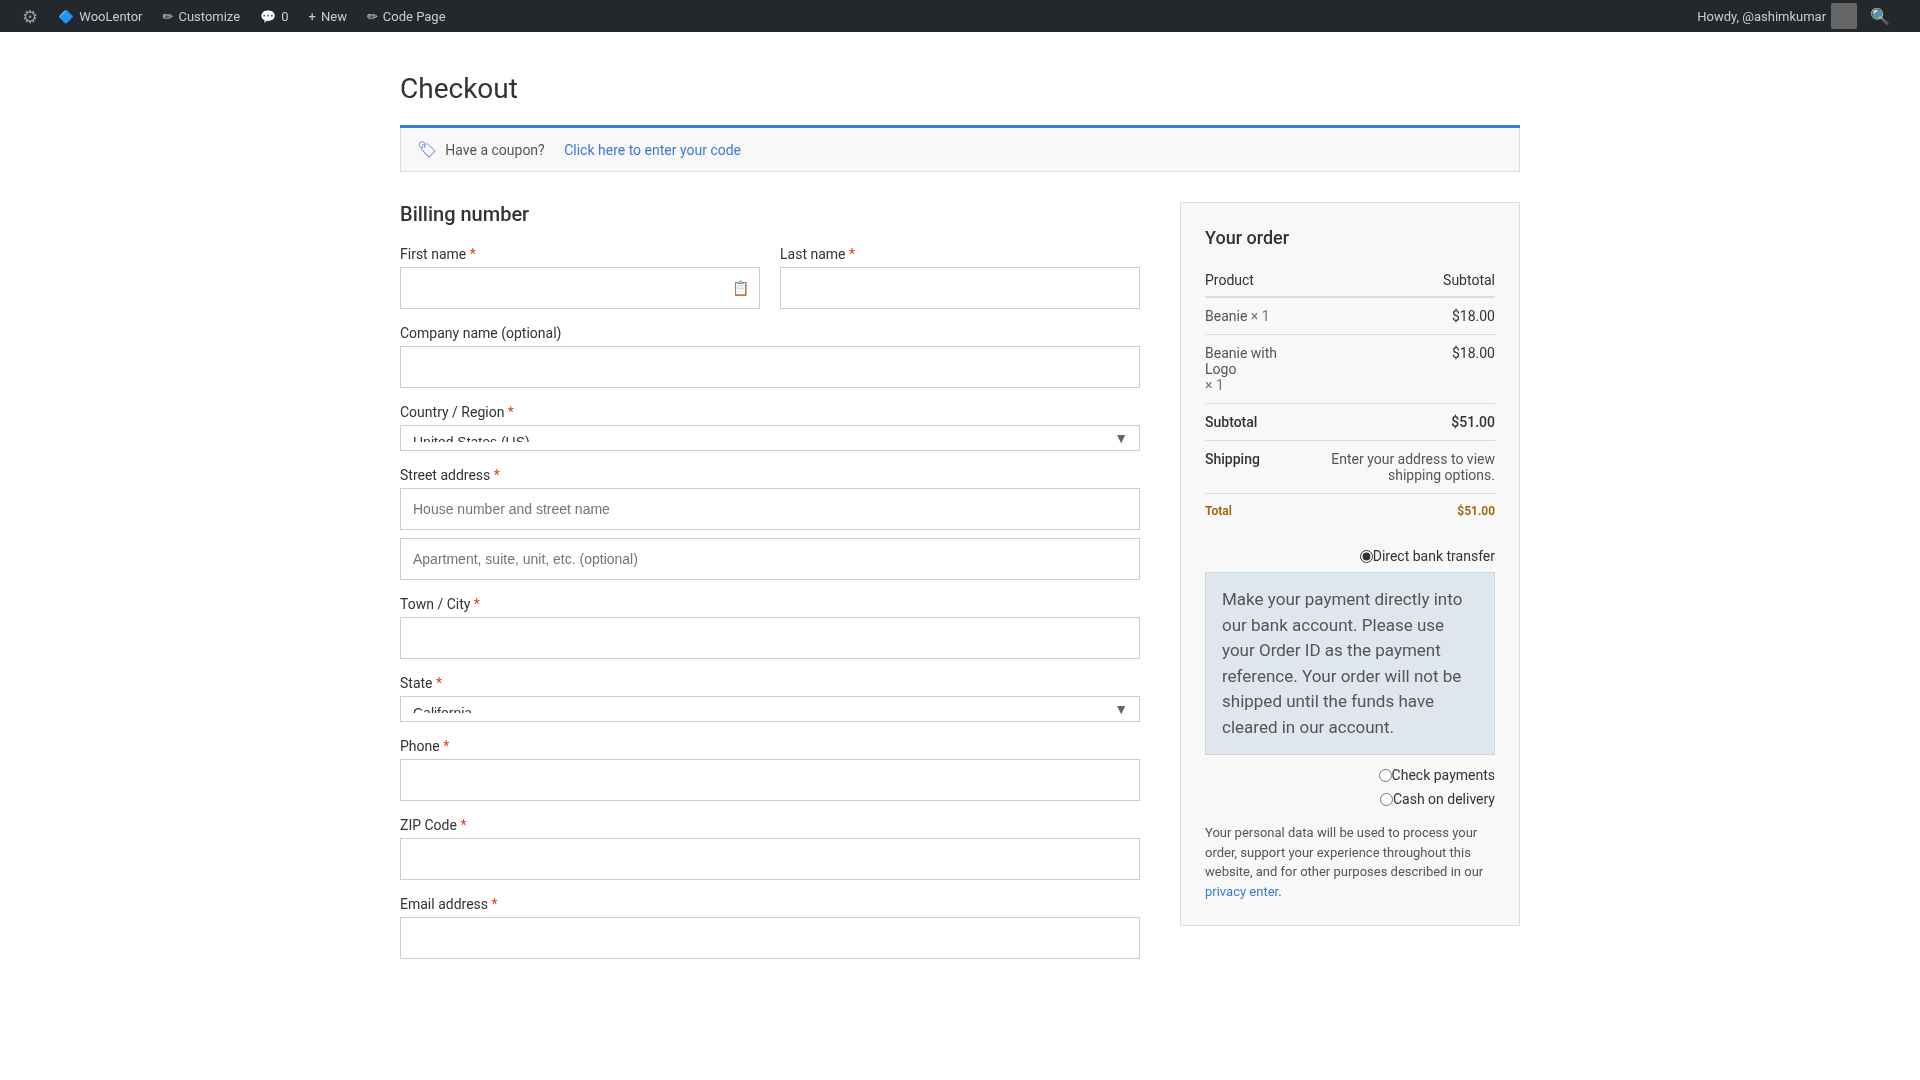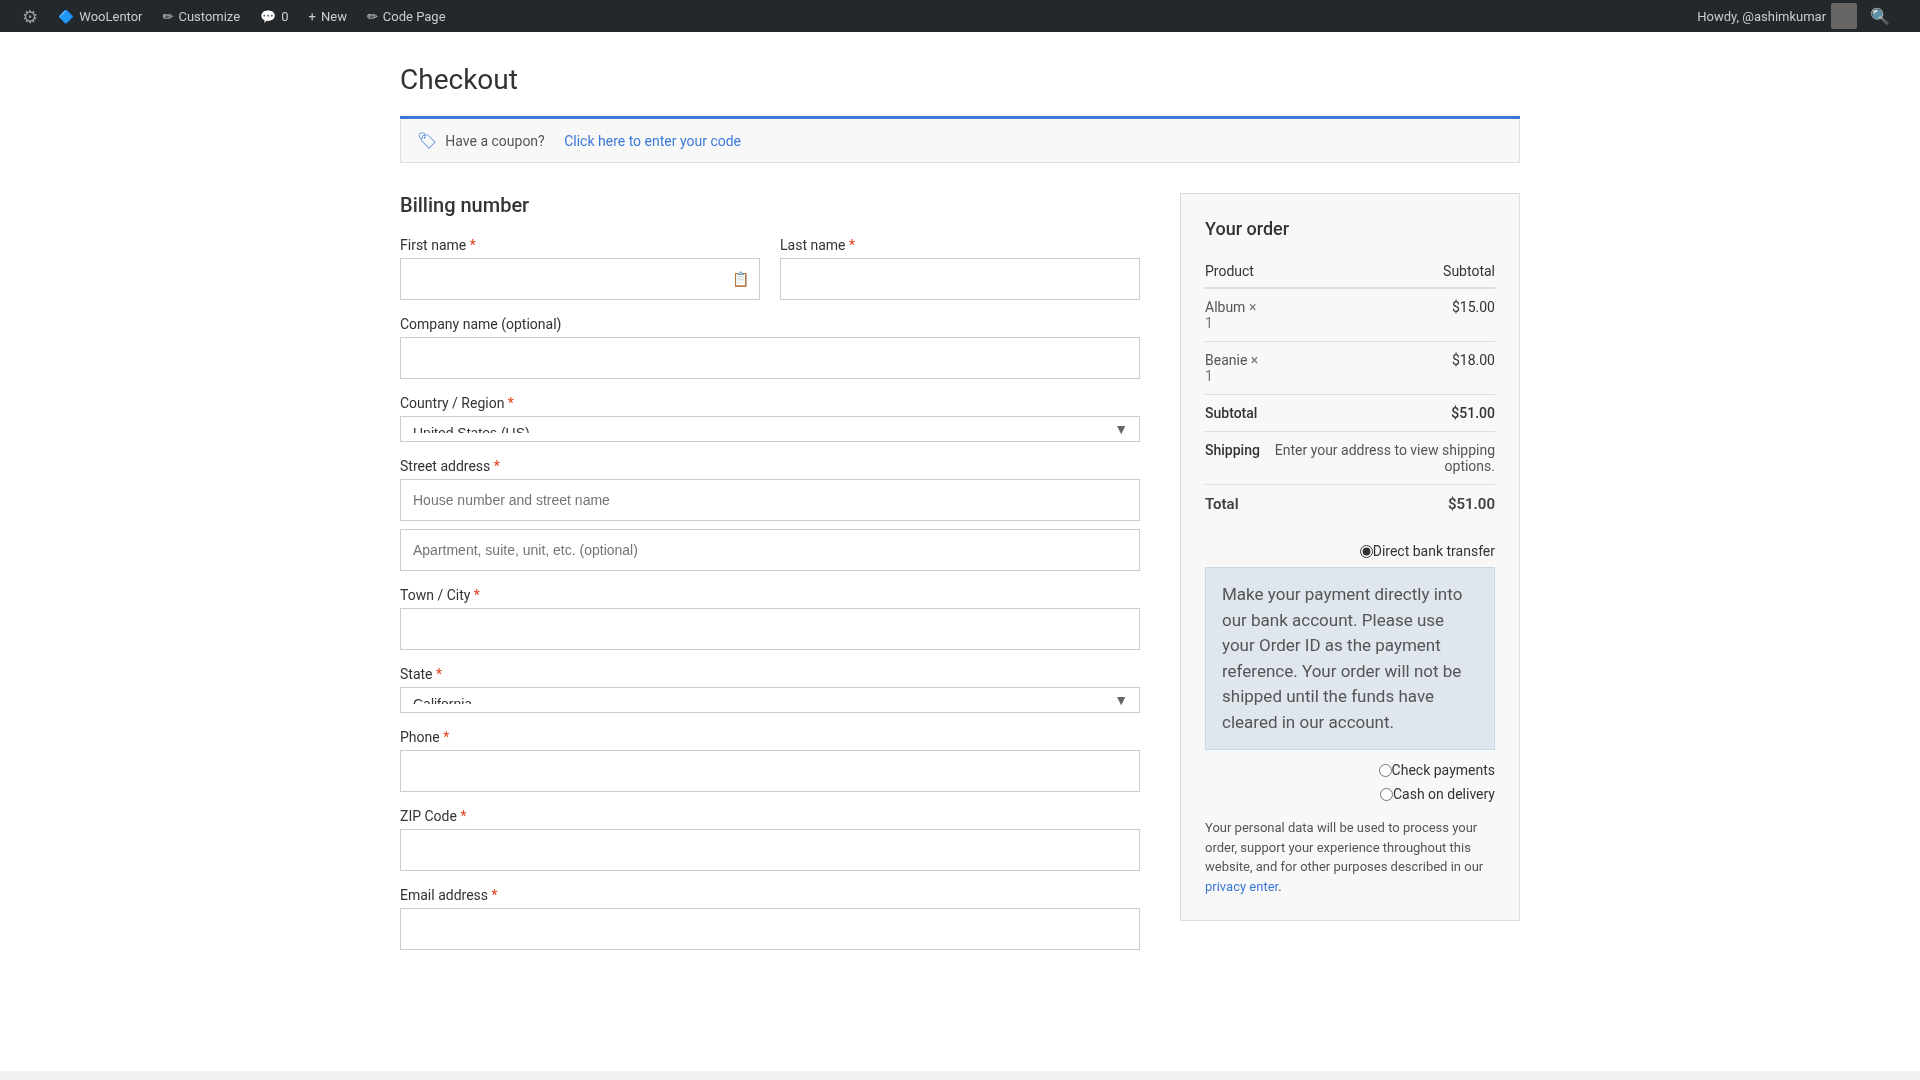--- a/index.html
+++ b/index.html
@@ -43,21 +43,21 @@
     .admin-bar-avatar {
       width: 26px;
       height: 26px;
       background: #666;
       border-radius: 2px;
     }
     .admin-bar-search { font-size: 16px; color: #ccc; cursor: pointer; padding: 0 8px; }
 
     
     .page-wrapper {
-      margin-top: 23px;
+      margin-top: 32px;
       background: #fff;
       min-height: calc(1080px - 32px);
     }
 
     .content-area {
       max-width: 1160px;
       margin: 0 auto;
       padding: 40px 20px 60px;
     }
 
@@ -222,22 +222,22 @@
       color: #555;
       padding: 10px 0;
       border-bottom: 1px solid #ddd;
       vertical-align: top;
     }
 
     .order-table td:last-child { text-align: right; color: #333; }
 
     .order-table .total-row td {
       font-weight: 600;
-      font-size: 15px;
-      color: #404040;
+      font-size: 12px;
+      color: #a16207;
       border-bottom: none;
     }
 
     .shipping-note {
       font-size: 14px;
       color: #555;
     }
 
     
     .payment-section {
@@ -435,27 +435,27 @@
           <table class="order-table">
             <thead>
               <tr>
                 <th>Product</th>
                 <th>Subtotal</th>
               </tr>
             </thead>
             <tbody>
               <tr>
                 <td>
-                  Album <span style="color:#777;">× 1</span>
+                  Beanie <span style="color:#777;">× 1</span>
                 </td>
-                <td>$15.00</td>
+                <td>$18.00</td>
               </tr>
               <tr>
                 <td>
-                  Beanie <span style="color:#777;">× 1</span>
+                  Beanie with Logo<br><span style="color:#777;">× 1</span>
                 </td>
                 <td>$18.00</td>
               </tr>
               <tr>
                 <td style="font-weight:500;color:#333;">Subtotal</td>
                 <td style="font-weight:500;color:#333;">$51.00</td>
               </tr>
               <tr>
                 <td style="font-weight:500;color:#333;">Shipping</td>
                 <td>

